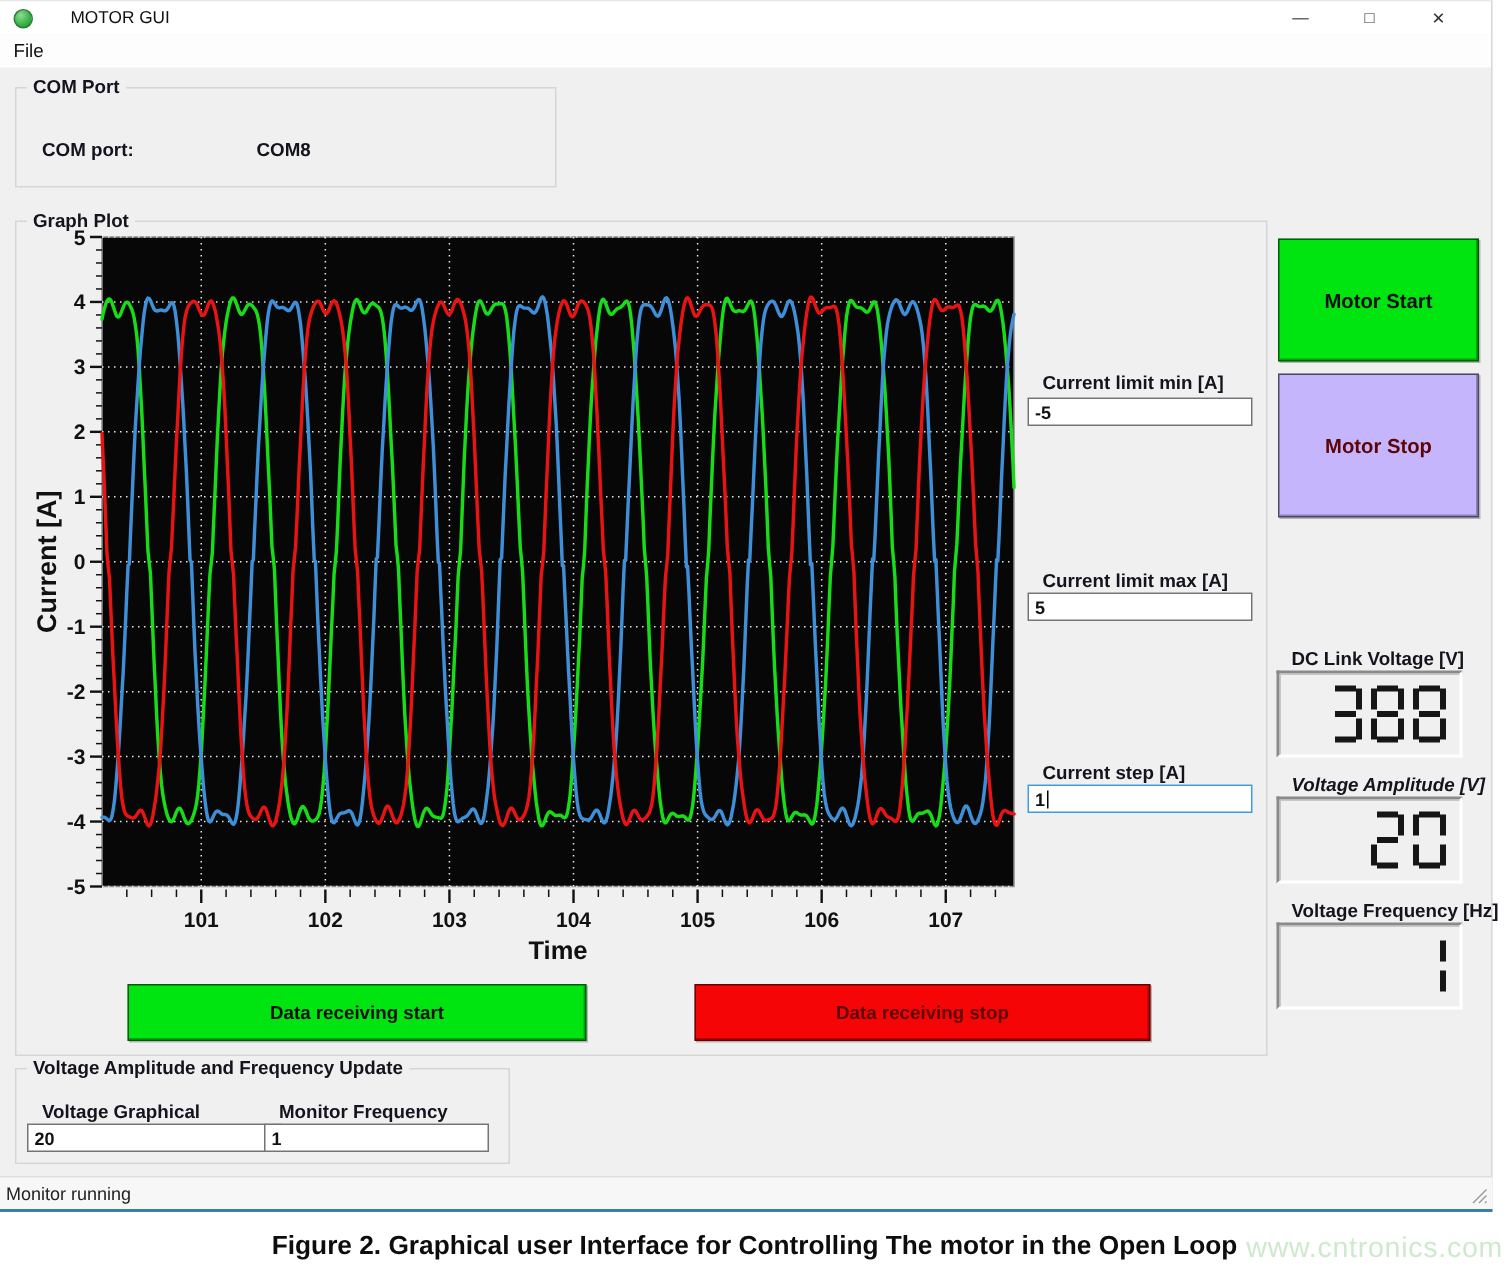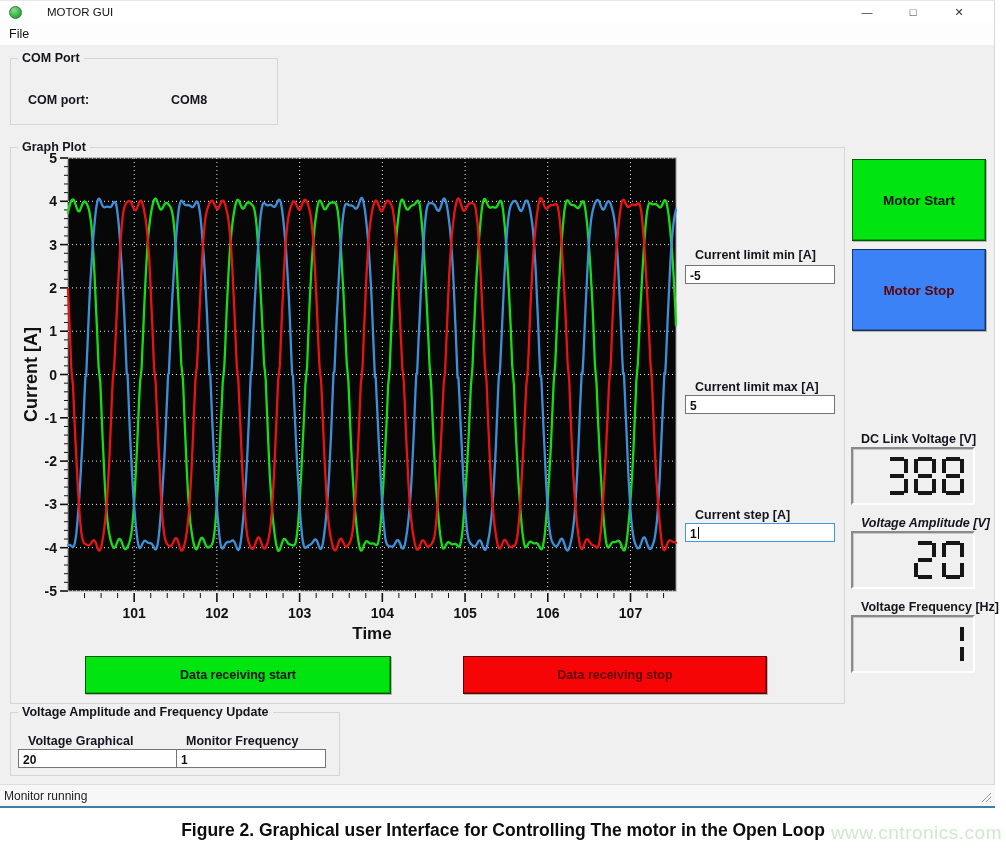--- a/index.html
+++ b/index.html
@@ -77,21 +77,21 @@
       <div class="win-btn">—</div>
       <div class="win-btn">□</div>
       <div class="win-btn">✕</div>
     </div>
   </div>
 
   <div class="menubar">
     <span class="menu-item">File</span>
   </div>
 
-  <div class="grp" style="left:10px; top:57px; width:268px; height:67px;">
+  <div class="grp" style="left:10px; top:57px; width:361px; height:67px;">
     <span class="grp-label">COM Port</span>
     <span class="lbl" style="left:7px; top:34px;">COM port:</span>
     <span class="lbl" style="left:150px; top:34px;">COM8</span>
   </div>
 
   <div class="grp" style="left:10px; top:146px; width:835px; height:557px;">
     <span class="grp-label">Graph Plot</span>
   </div>
 
   <div class="chart-wrap">
@@ -238,21 +238,21 @@
     <input value="5" style="">
   </div>
 
   <span class="lbl" style="left:685px; top:507px;">Current step [A]</span>
   <div class="field focused" style="left:685px; top:522px; width:150px;">
     <input value="1" style="">
     <span class="caret"></span>
   </div>
 
   <div class="big-btn" style="left: 852px; top: 158px; width: 134px; height: 82px; background-color: rgb(0, 228, 16);">Motor Start</div>
-  <div class="big-btn red-text" style="left: 852px; top: 248px; width: 134px; height: 82px; background-color: #3b82f6;">Motor Stop</div>
+  <div class="big-btn red-text" style="left: 852px; top: 248px; width: 134px; height: 96px; background-color: #c4b5fd;">Motor Stop</div>
 
   <span class="lbl" style="left:851px; top:431px;">DC Link Voltage [V]</span>
   <div class="seg-box" style="left:851px; top:446px;">
     <div class="seg-row">
         <div class="seg-digit">
           <div class="seg seg-a"></div>
           <div class="seg seg-b"></div>
           <div class="seg seg-c"></div>
           <div class="seg seg-d"></div>
           <div class="seg seg-g"></div>

